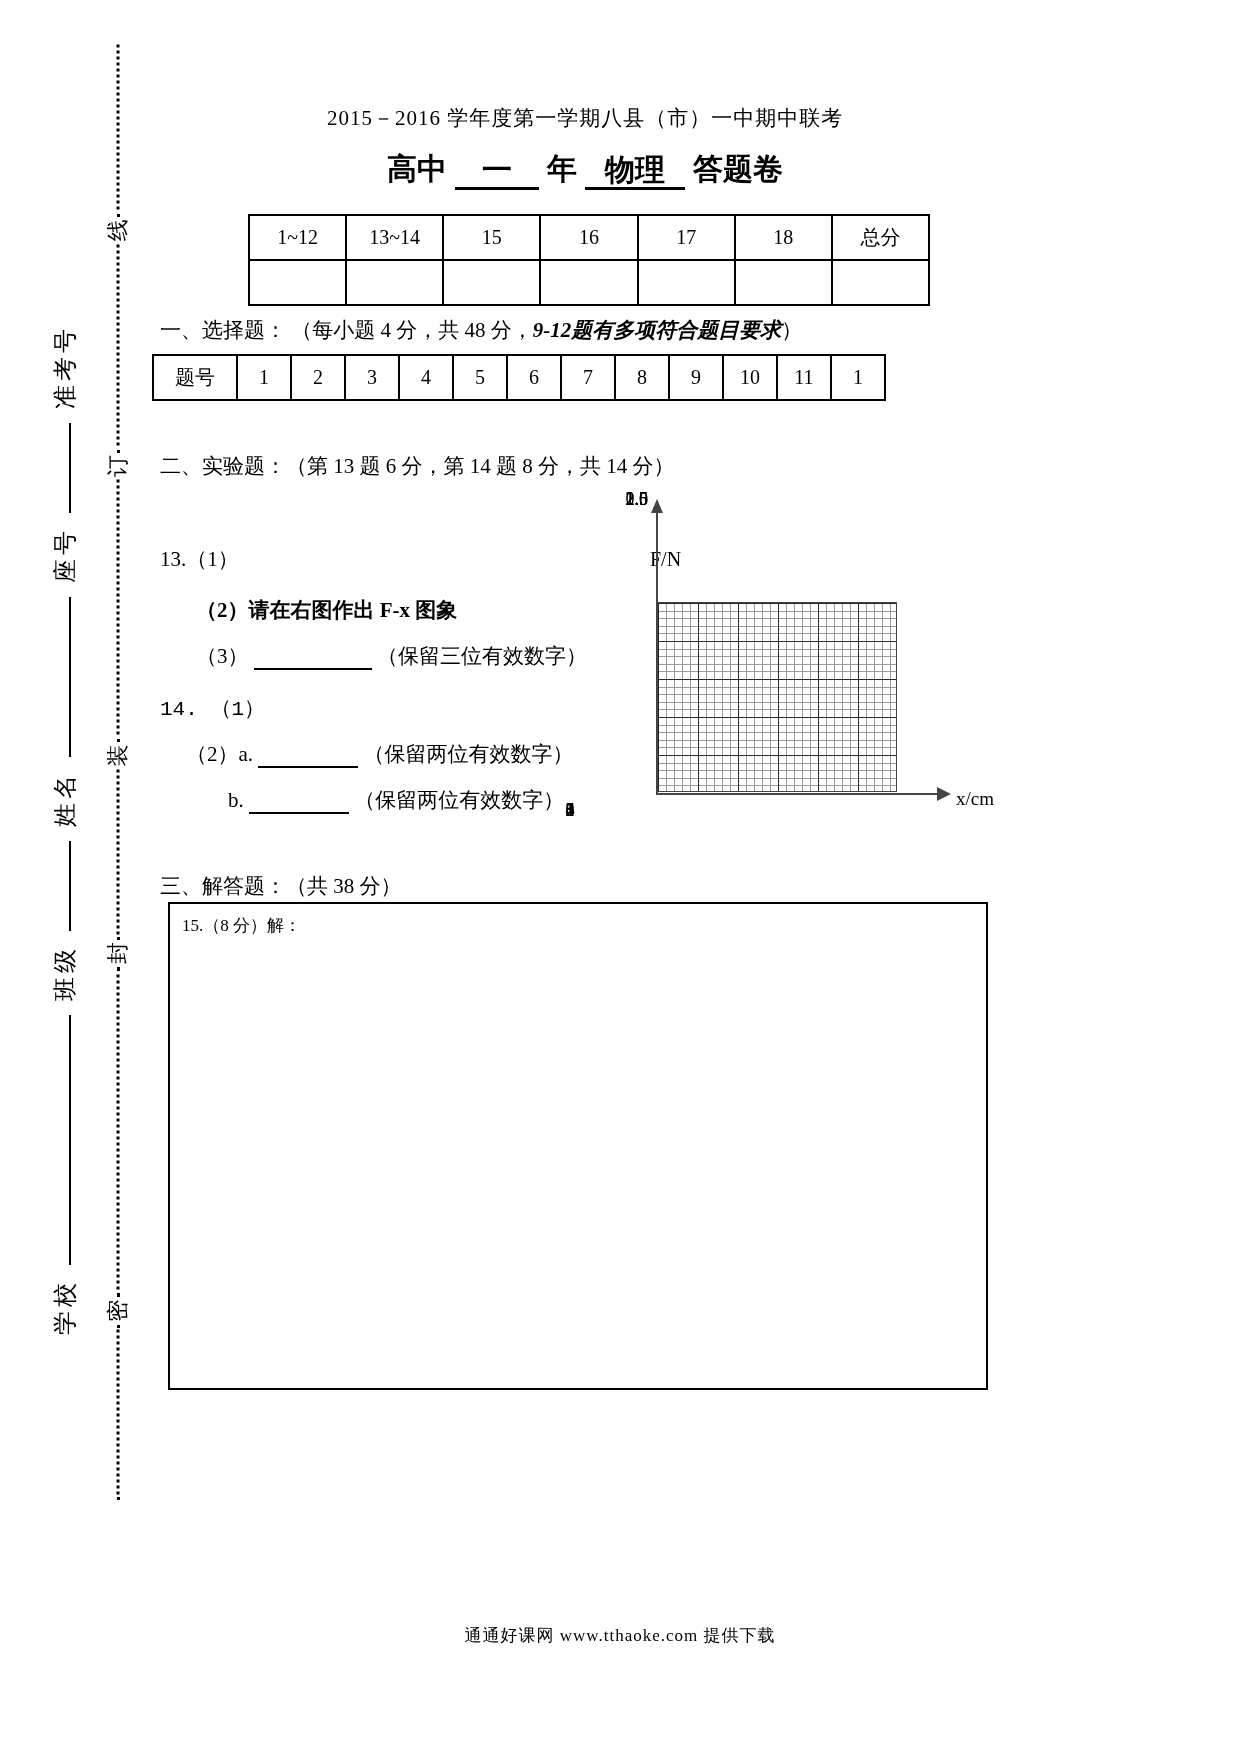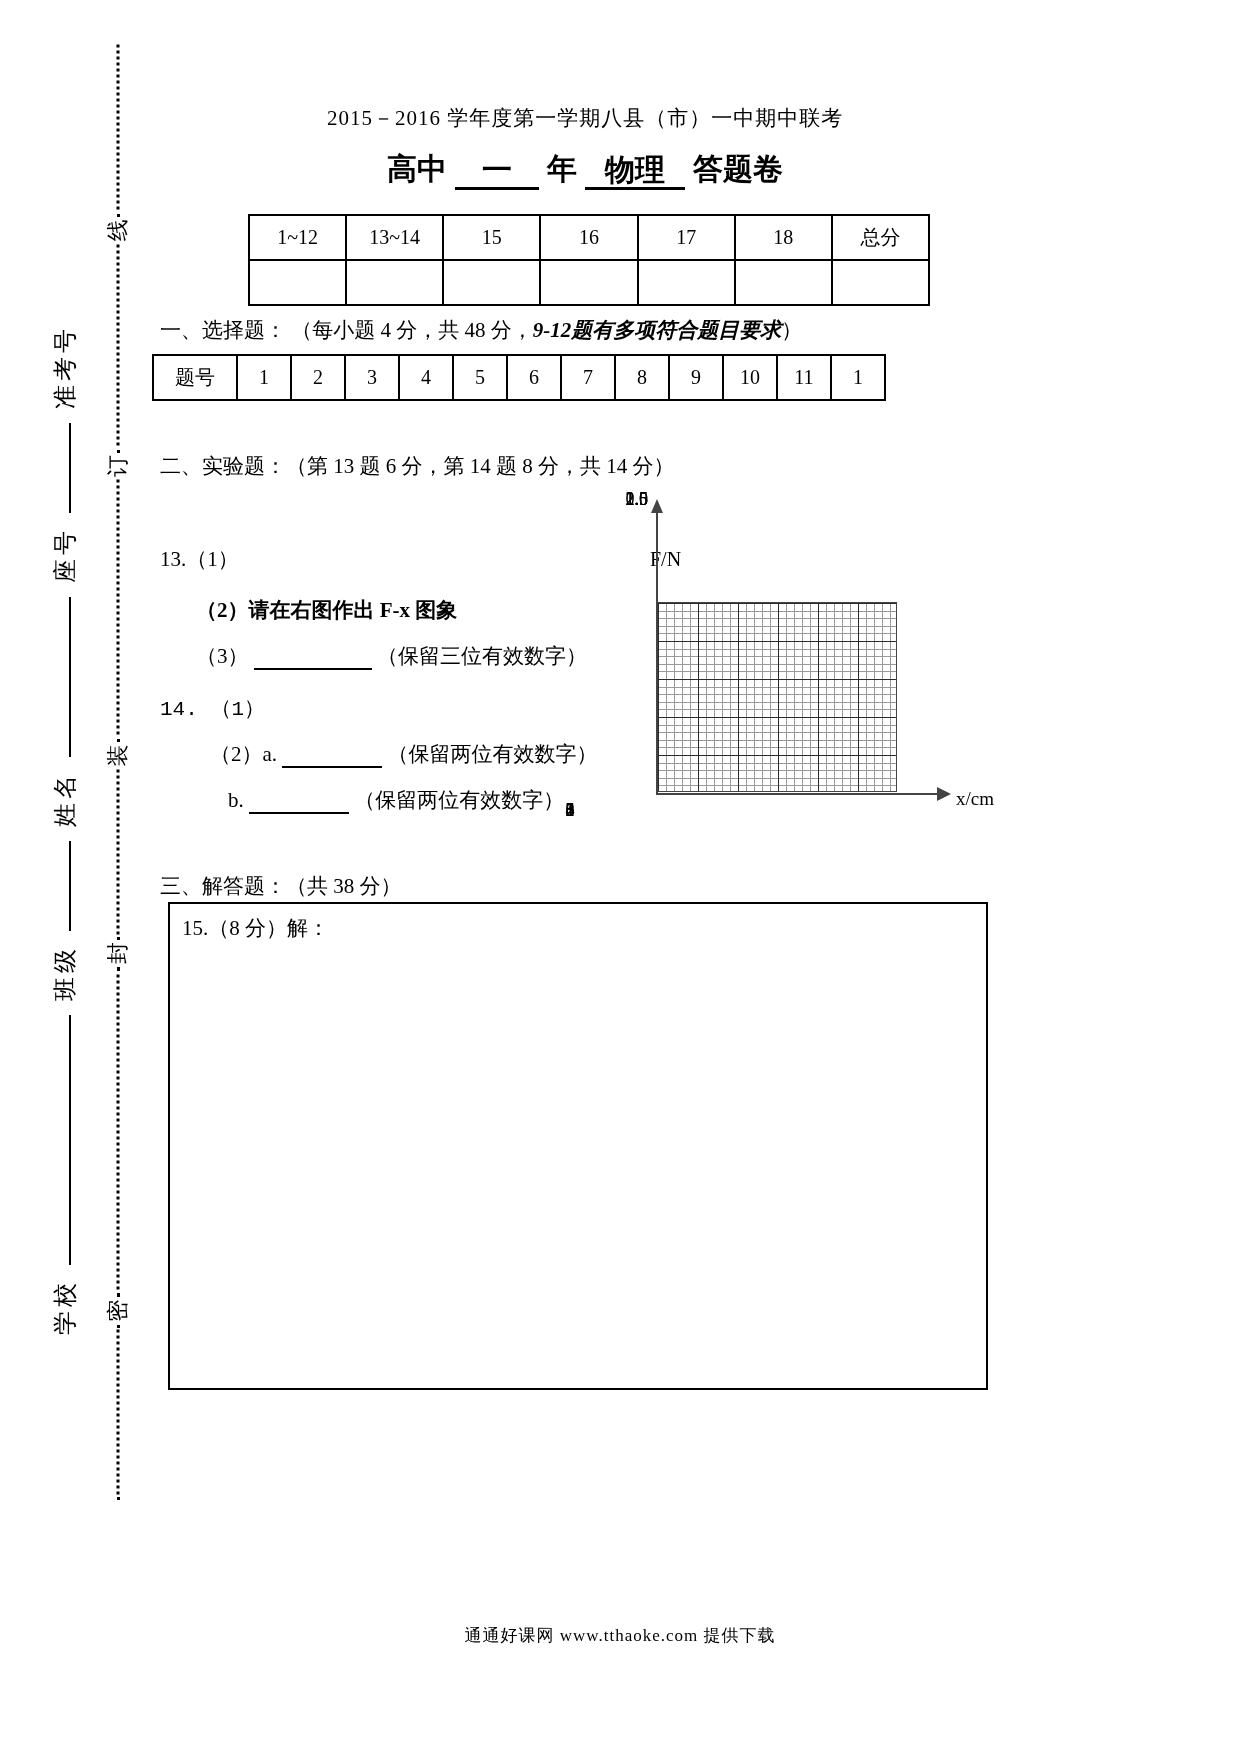--- a/index.html
+++ b/index.html
@@ -59,21 +59,21 @@
   #graph .ylab:nth-of-type(5){top:255px;}
   #graph .xlab { position:absolute; top:310px; width:20px; text-align:center; font-size:18px; }
   #graph .xlab:nth-of-type(1){left:87px;} #graph .xlab:nth-of-type(2){left:127px;}
   #graph .xlab:nth-of-type(3){left:167px;} #graph .xlab:nth-of-type(4){left:207px;}
   #graph .xlab:nth-of-type(5){left:247px;} #graph .xlab:nth-of-type(6){left:287px;}
   #graph .xlab:nth-of-type(7){left:327px;}
   #graph .xunit { position:absolute; left:396px; top:298px; font-size:19px; }
 
   
   #solution-box { position:absolute; left:168px; top:902px; width:820px; height:488px; border:2px solid #000; }
-  #solution-box .q15 { position:absolute; left:12px; top:10px; font-size:21px; }
+  #solution-box .q15 { position:absolute; left:12px; top:10px; font-size:17px; }
 
   
   #footer { position:absolute; left:0; top:1624px; width:1240px; text-align:center; font-size:17px; letter-spacing:1px; }
 </style>
 </head>
 <body>
 
 <div id="page">
 
   <div id="student-info" class="rot">
@@ -162,21 +162,21 @@
   <div class="h" style="left:160px; top:452px;">二、实验题：（第 13 题 6 分，第 14 题 8 分，共 14 分）</div>
 
   <div class="h" style="left:160px; top:545px;">13.（1）</div>
   <div class="h" style="left:196px; top:596px;font-weight:bold;">（2）请在右图作出 F-x 图象</div>
   <div class="h" style="left:196px; top:642px;">
     <span>（3）</span>
     <span class="ablank" style="width:118px;"></span>
     <span>（保留三位有效数字）</span>
   </div>
   <div class="h" style="left:160px; top:694px;font-family:Liberation Mono, monospace;">14.  （1）</div>
-  <div class="h" style="left:186px; top:740px;margin-left:24px;">
+  <div class="h" style="left:186px; top:740px;">
     <span>（2）a.</span>
     <span class="ablank" style="width:100px;"></span>
     <span>（保留两位有效数字）</span>
   </div>
   <div class="h" style="left:228px; top:786px;">
     <span>b.</span>
     <span class="ablank" style="width:100px;"></span>
     <span>（保留两位有效数字）</span>
   </div>
 

